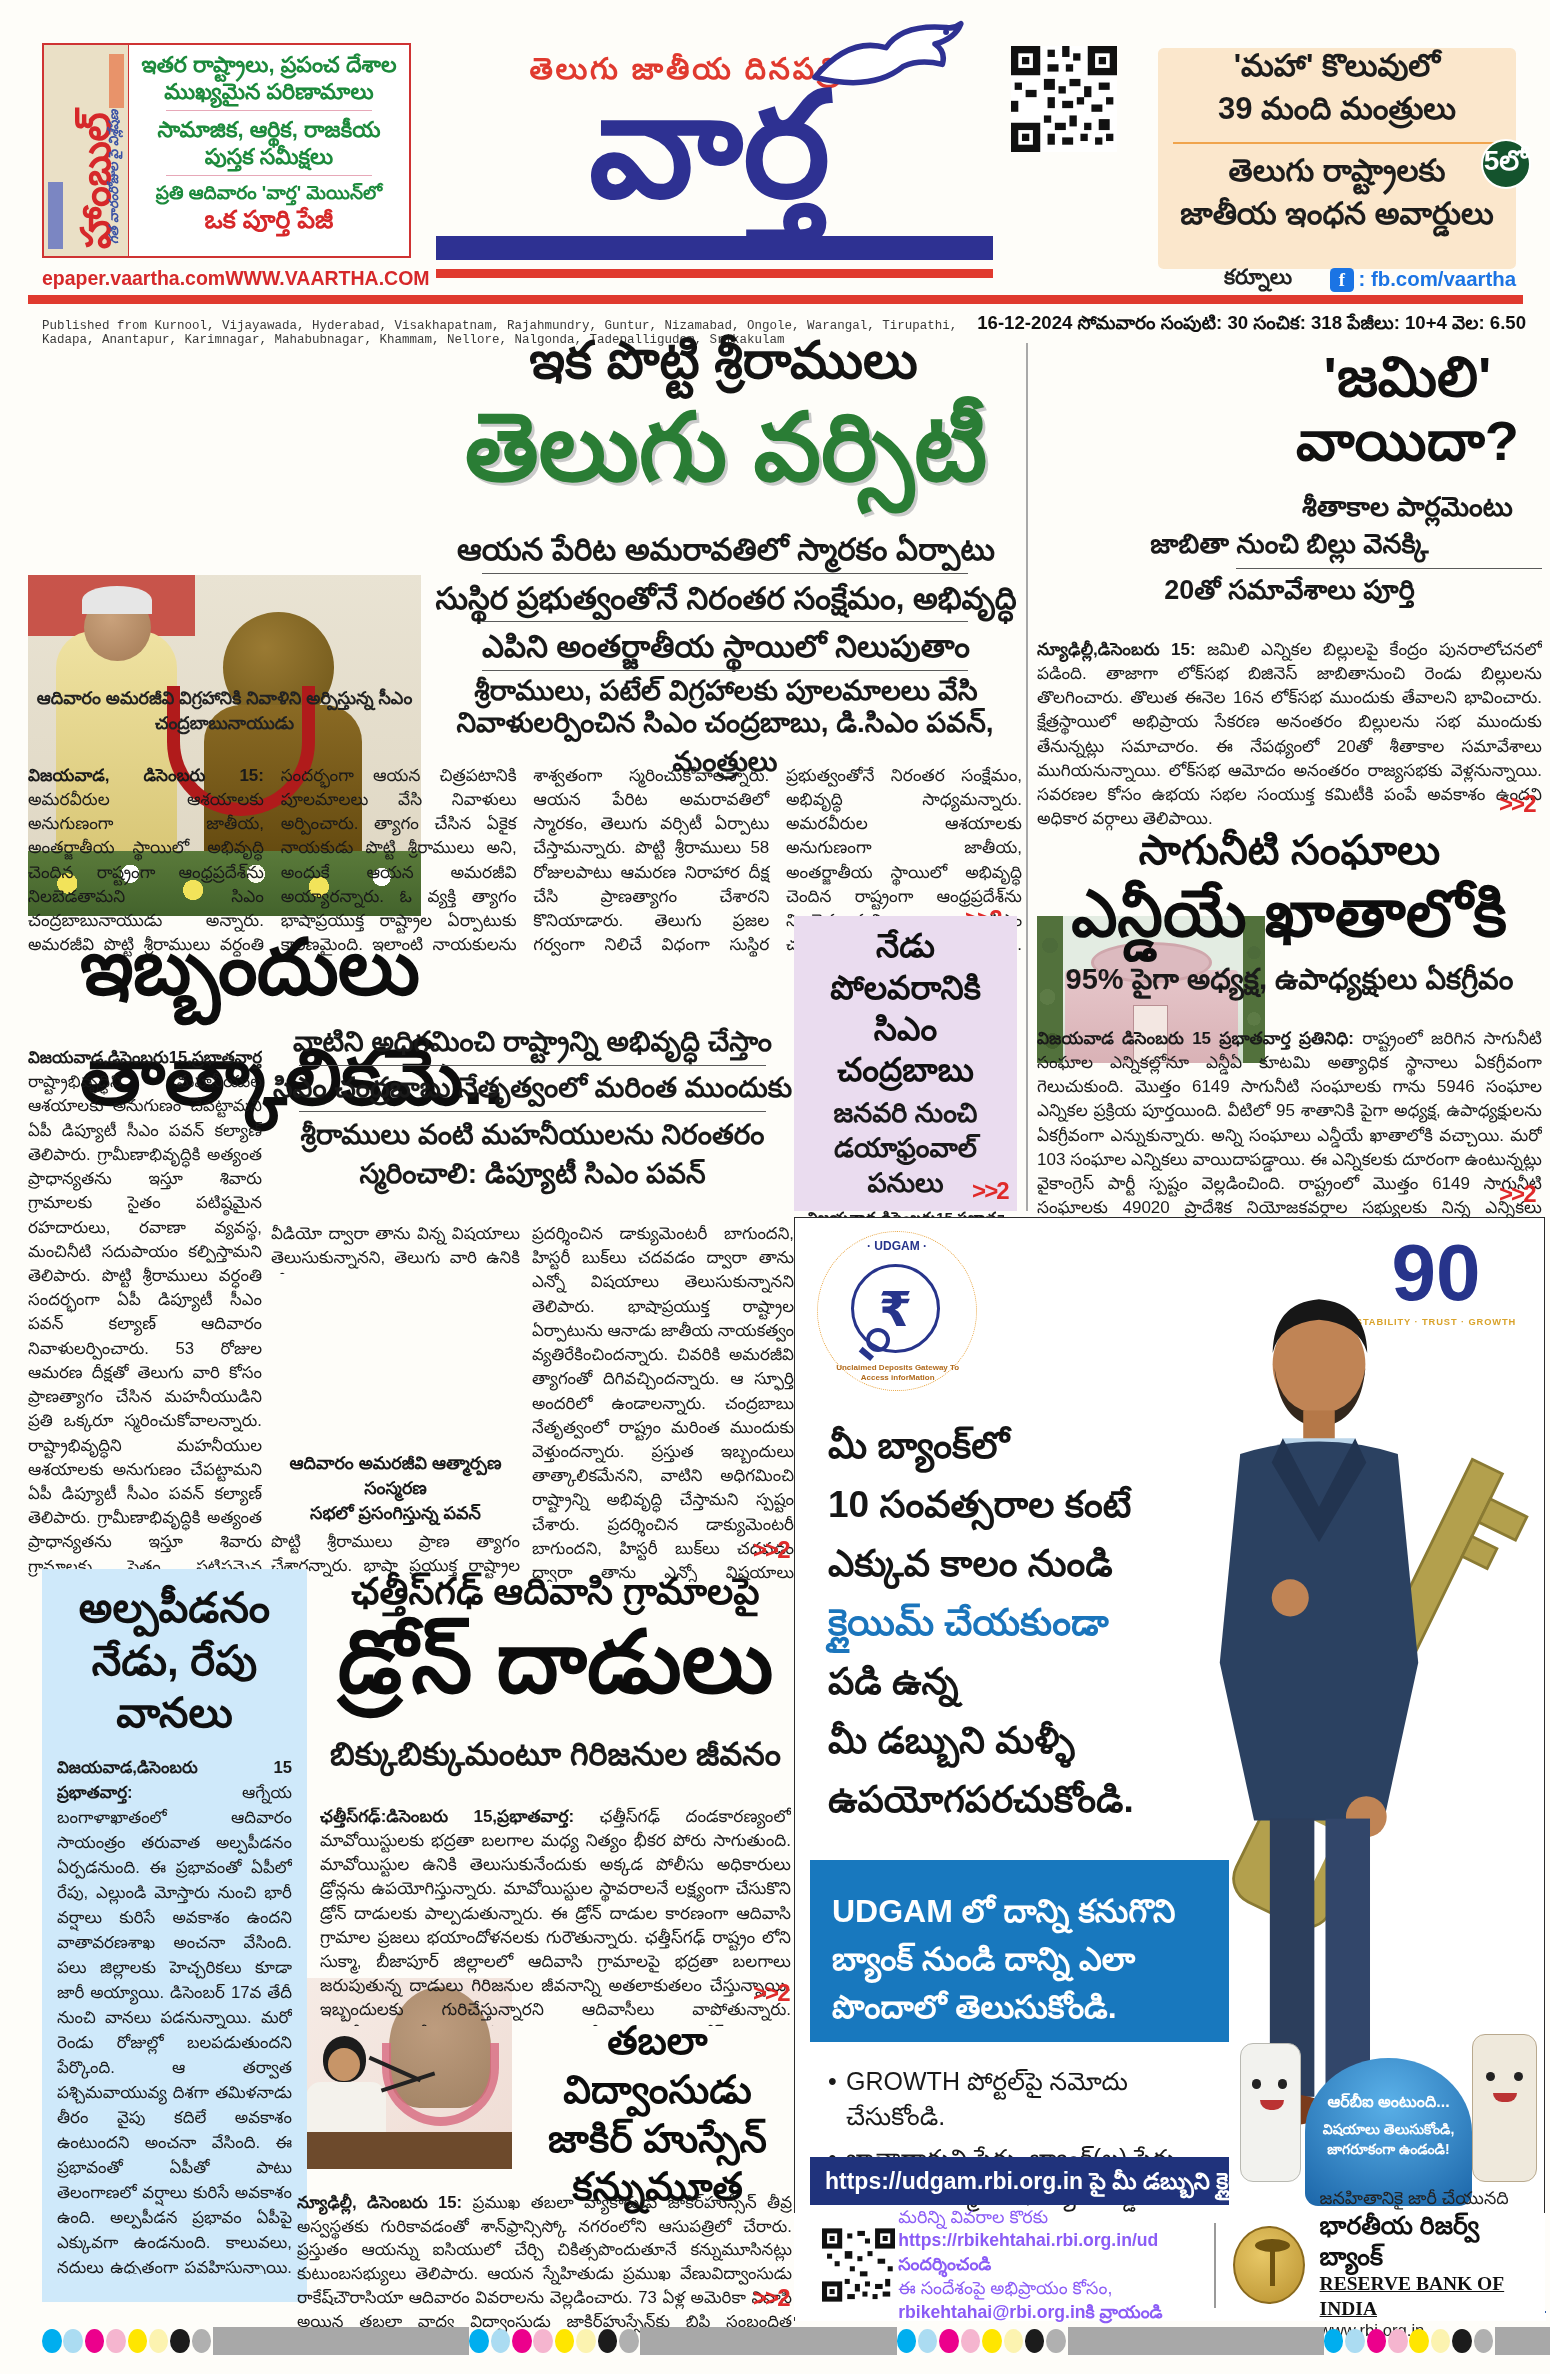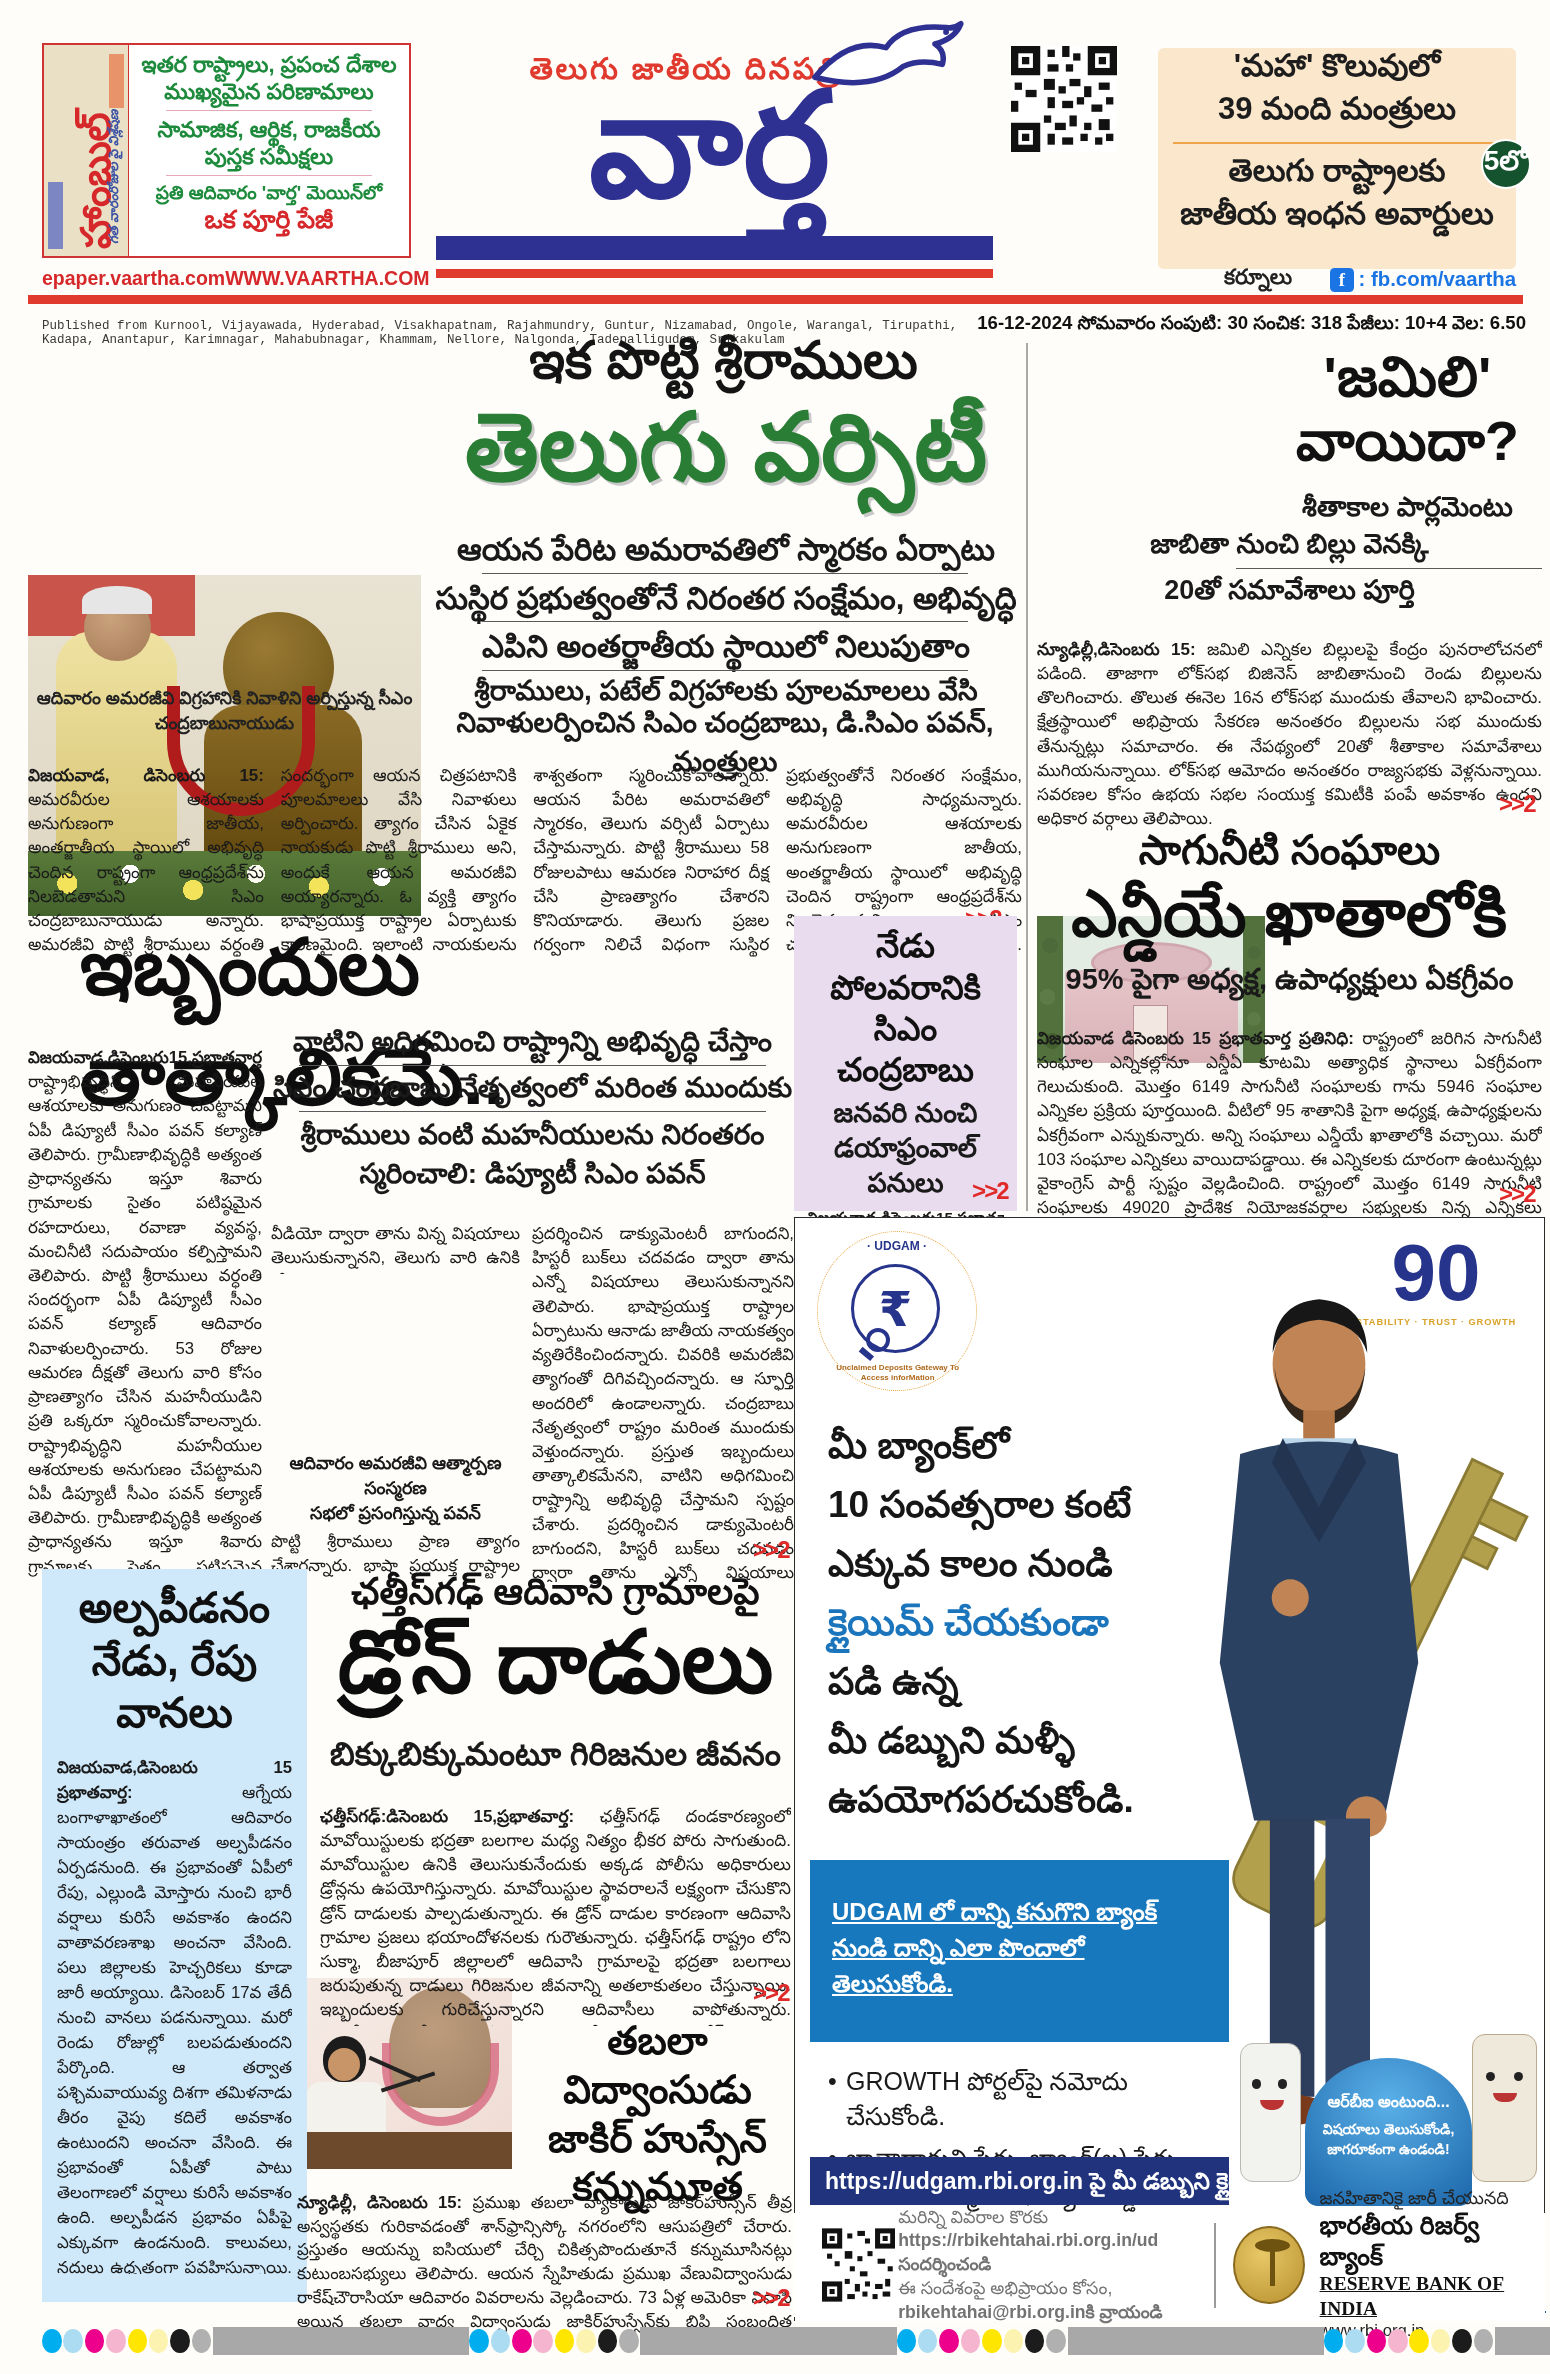--- a/index.html
+++ b/index.html
@@ -339,21 +339,21 @@
     <div class="a" style="left:33px;top:198px;width:306px;font-size:37px;font-weight:800;line-height:59px;color:#161616;">
       <div>మీ బ్యాంక్‌లో</div>
       <div>10 సంవత్సరాల కంటే</div>
       <div>ఎక్కువ కాలం నుండి</div>
       <div style="color:#1b75bc;">క్లైయిమ్ చేయకుండా</div>
       <div>పడి ఉన్న</div>
       <div>మీ డబ్బుని మళ్ళీ</div>
       <div>ఉపయోగపరచుకోండి.</div>
     </div>
 
-    <div class="a ad-blue" style="left:15px;top:642px;width:419px;height:182px;padding:34px 22px;font-size:24px;line-height:1.5;text-decoration:underline;">UDGAM లో దాన్ని కనుగొని బ్యాంక్ నుండి దాన్ని ఎలా పొందాలో తెలుసుకోండి.</div>
+    <div class="a ad-blue" style="left:15px;top:642px;width:419px;height:182px;padding:27px 22px;font-size:32px;line-height:1.5;">UDGAM లో దాన్ని కనుగొని బ్యాంక్ నుండి దాన్ని ఎలా పొందాలో తెలుసుకోండి.</div>
 
     <div class="a" style="left:33px;top:846px;width:390px;font-size:25px;line-height:1.4;color:#1a1a1a;">
       <div style="display:flex;gap:9.3px;">
           <span>•</span>
           <span>GROWTH పోర్టల్‌పై నమోదు చేసుకోండి.</span>
         </div>
       <div style="display:flex;gap:9.3px;margin-top:7.4px;">
           <span>•</span>
           <span>ఖాతాదారుని పేరు, బ్యాంక్(ల) పేరు మరియు జన్మదినం, ప్యాన్ కార్డ్ మొదలైనటువంటి వివరాలను ఉపయోగించి వెతకండి.</span>
         </div>
@@ -420,21 +420,21 @@
           <rect x="2" y="2" width="4" height="4"></rect>
           <rect x="23" y="2" width="4" height="4"></rect>
           <rect x="2" y="23" width="4" height="4"></rect>
         </g>
       <g fill="#111">
           <rect x="3" y="3" width="2" height="2"></rect>
           <rect x="24" y="3" width="2" height="2"></rect>
           <rect x="3" y="24" width="2" height="2"></rect>
         </g>
     </svg>
-    <div style="margin-left:3px;width:327px;font-size:17.6px;line-height:1.35;color:#737373;">
+    <div style="margin-left:3px;width:327px;font-size:17.6px;line-height:1.35;color:#8b5cf6;">
       <div>మరిన్ని వివరాల కొరకు</div>
       <div style="font-weight:800;">https://rbikehtahai.rbi.org.in/ud సందర్శించండి</div>
       <div>ఈ సందేశంపై అభిప్రాయం కోసం,</div>
       <div style="font-weight:800;">rbikehtahai@rbi.org.inకి వ్రాయండి</div>
     </div>
     <div style="width:1.9px;height:85px;background:#9a9a9a;margin:0 16.7px;"></div>
     <div style="width:78px;height:78px;border-radius:50%;background:radial-gradient(circle at 40% 35%,#e8c867,#b8902e);border:2.8px solid #8a6a1e;position:relative;">
       <div style="position:absolute;left:35px;top:15px;width:5.6px;height:43px;background:#6d5210;"></div>
       <div style="position:absolute;left:20.4px;top:11px;width:35px;height:13px;border-radius:50%;background:#6d5210;"></div>
     </div>

